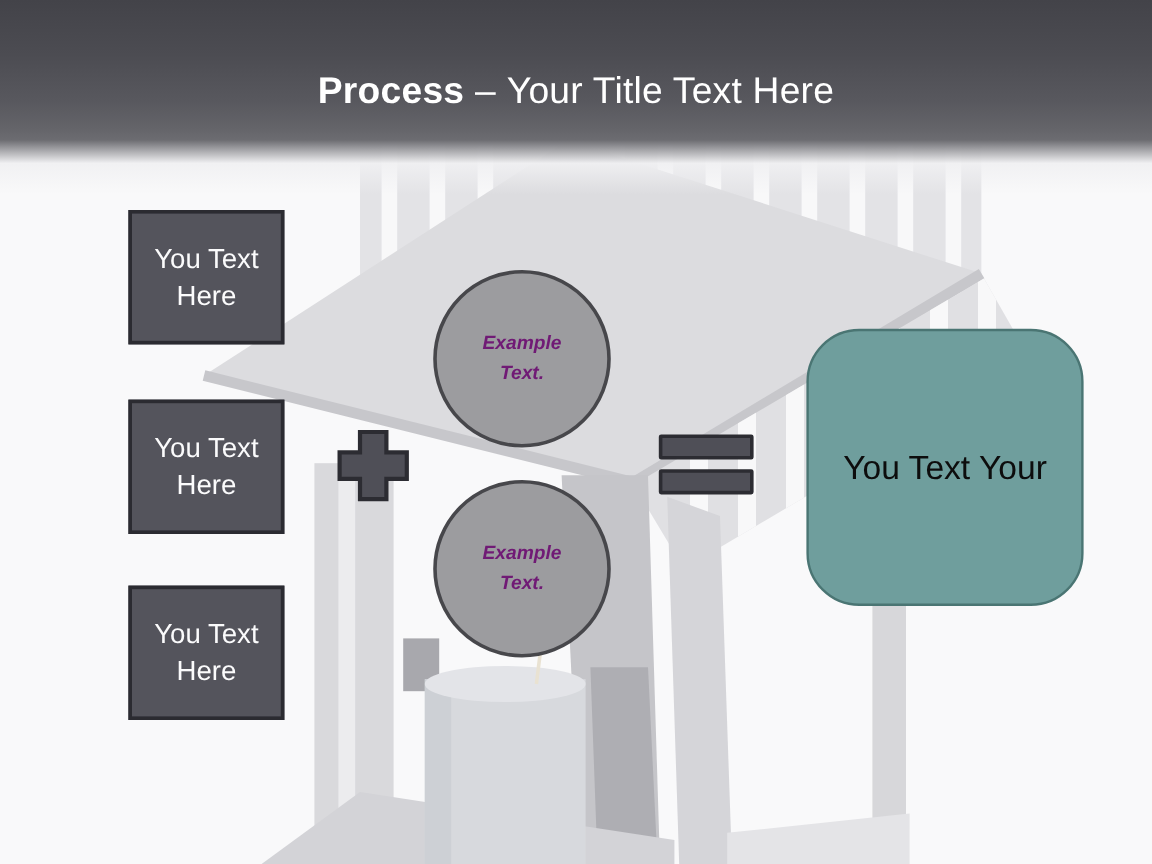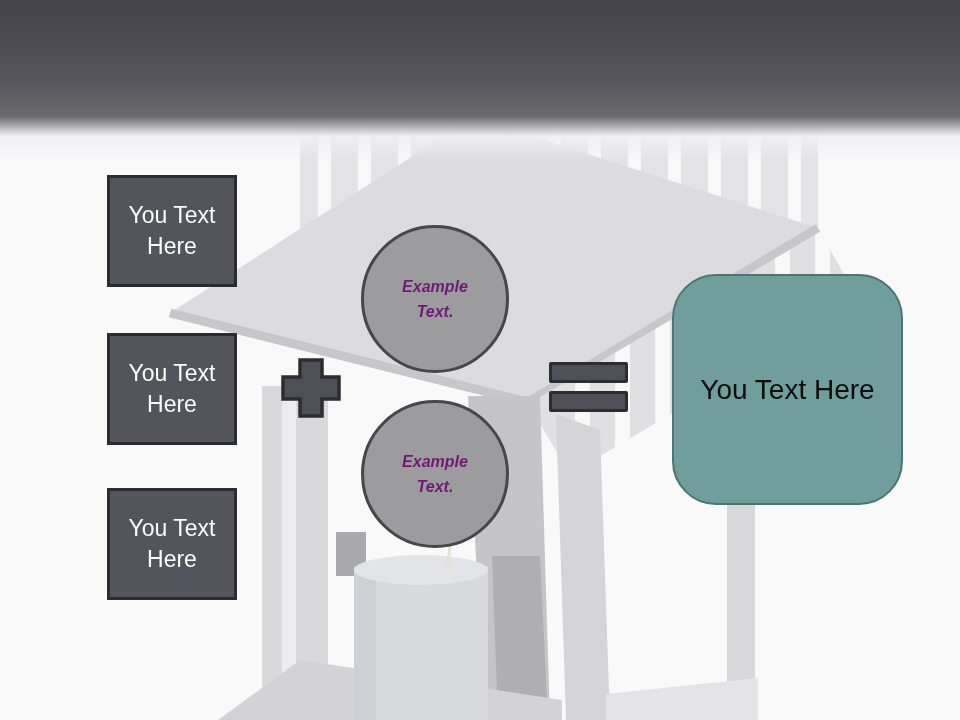--- a/index.html
+++ b/index.html
@@ -127,20 +127,23 @@
 
     <g>
       <rect x="354" y="566" width="134" height="154" fill="#d7d9dd"></rect>
       <rect x="354" y="566" width="22" height="154" fill="#cdd0d5"></rect>
       <ellipse cx="421" cy="570" rx="67" ry="15" fill="#e3e4e8"></ellipse>
       <path d="M451,538 L447,570" stroke="#e9e2d2" stroke-width="3" fill="none"></path>
     </g>
   </svg>
 
   <div class="header"></div>
+  <div class="title">
+    <span class="t-bold">Process</span><span class="t-sep">–</span><span class="t-rest">Your Title Text Here</span>
+  </div>
 
   <div class="pbox b1">
     <span>You Text</span>
     <span>Here</span>
   </div>
   <div class="pbox b2">
     <span>You Text</span>
     <span>Here</span>
   </div>
   <div class="pbox b3">
@@ -160,16 +163,16 @@
     <span>Example</span>
     <span>Text.</span>
   </div>
 
   <div>
     <div class="eqbar e1"></div>
     <div class="eqbar e2"></div>
   </div>
 
   <div class="result">
-    <span>You Text Here</span>
+    <span>You Text Your</span>
   </div>
 
 </div>
 
 </body></html>

